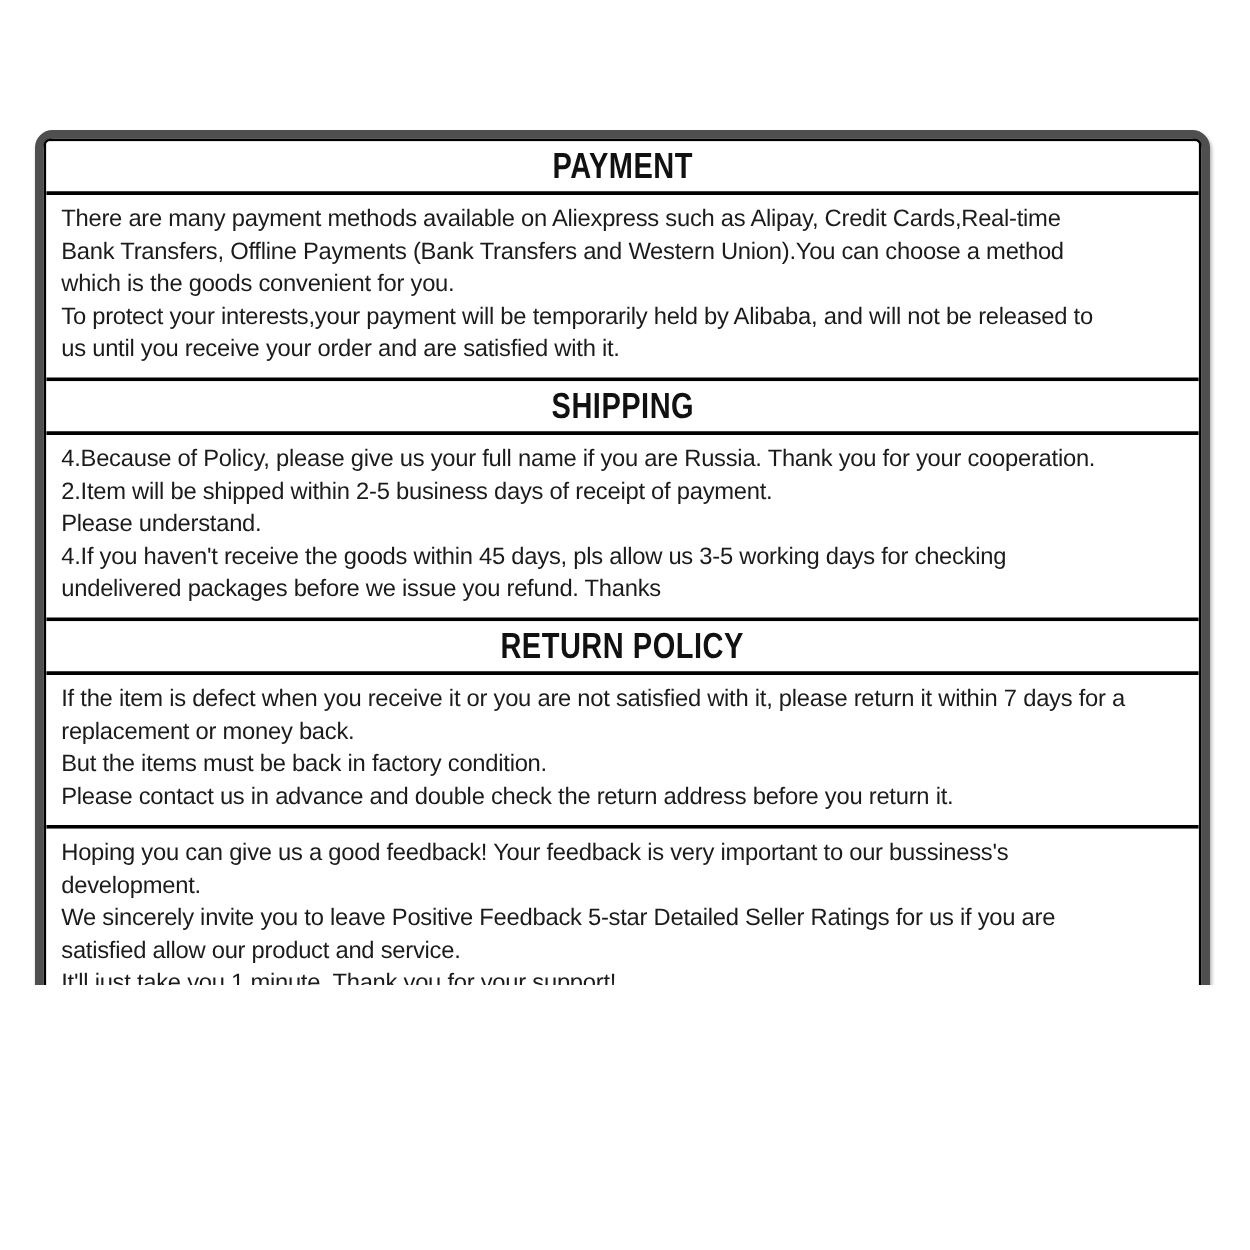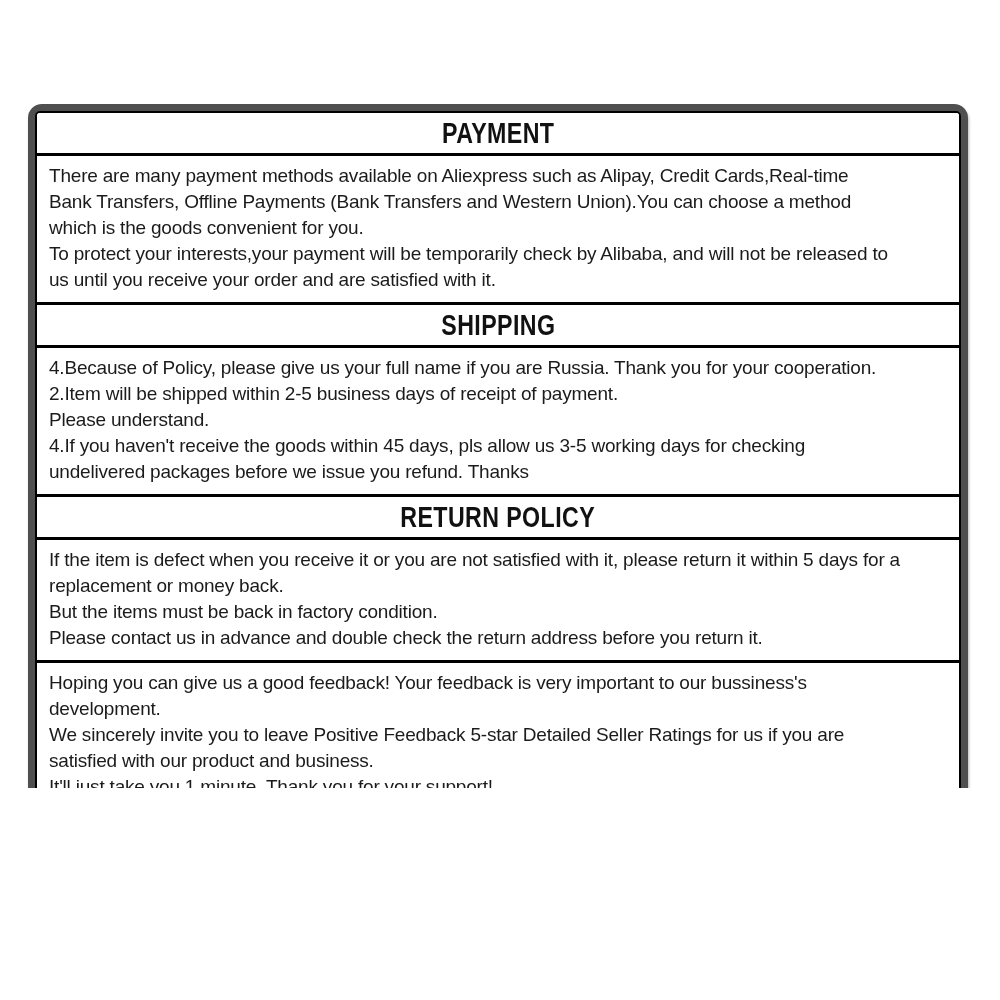--- a/index.html
+++ b/index.html
@@ -75,48 +75,48 @@
   <div class="policy-outer">
     <div class="policy-inner">
 
       <div class="sec-header">
         <span class="hdr-text">PAYMENT</span>
       </div>
       <div class="sec-body">
         <div class="policy-line">There are many payment methods available on Aliexpress such as Alipay, Credit Cards,Real-time</div>
         <div class="policy-line">Bank Transfers, Offline Payments (Bank Transfers and Western Union).You can choose a method</div>
         <div class="policy-line">which is the goods convenient for you.</div>
-        <div class="policy-line">To protect your interests,your payment will be temporarily check by Alibaba, and will not be released to</div>
+        <div class="policy-line">To protect your interests,your payment will be temporarily held by Alibaba, and will not be released to</div>
         <div class="policy-line">us until you receive your order and are satisfied with it.</div>
       </div>
 
       <div class="sec-header">
         <span class="hdr-text">SHIPPING</span>
       </div>
       <div class="sec-body">
         <div class="policy-line">4.Because of Policy, please give us your full name if you are Russia. Thank you for your cooperation.</div>
         <div class="policy-line">2.Item will be shipped within 2-5 business days of receipt of payment.</div>
         <div class="policy-line">Please understand.</div>
         <div class="policy-line">4.If you haven't receive the goods within 45 days, pls allow us 3-5 working days for checking</div>
         <div class="policy-line">undelivered packages before we issue you refund. Thanks</div>
       </div>
 
       <div class="sec-header">
         <span class="hdr-text">RETURN POLICY</span>
       </div>
       <div class="sec-body">
-        <div class="policy-line">If the item is defect when you receive it or you are not satisfied with it, please return it within 5 days for a</div>
+        <div class="policy-line">If the item is defect when you receive it or you are not satisfied with it, please return it within 7 days for a</div>
         <div class="policy-line">replacement or money back.</div>
         <div class="policy-line">But the items must be back in factory condition.</div>
         <div class="policy-line">Please contact us in advance and double check the return address before you return it.</div>
       </div>
 
       <div class="sec-body last">
         <div class="policy-line">Hoping you can give us a good feedback! Your feedback is very important to our bussiness's</div>
         <div class="policy-line">development.</div>
         <div class="policy-line">We sincerely invite you to leave Positive Feedback 5-star Detailed Seller Ratings for us if you are</div>
-        <div class="policy-line">satisfied with our product and business.</div>
+        <div class="policy-line">satisfied allow our product and service.</div>
         <div class="policy-line">It'll just take you 1 minute. Thank you for your support!</div>
       </div>
 
     </div>
   </div>
 </div>
 
 </body></html>

